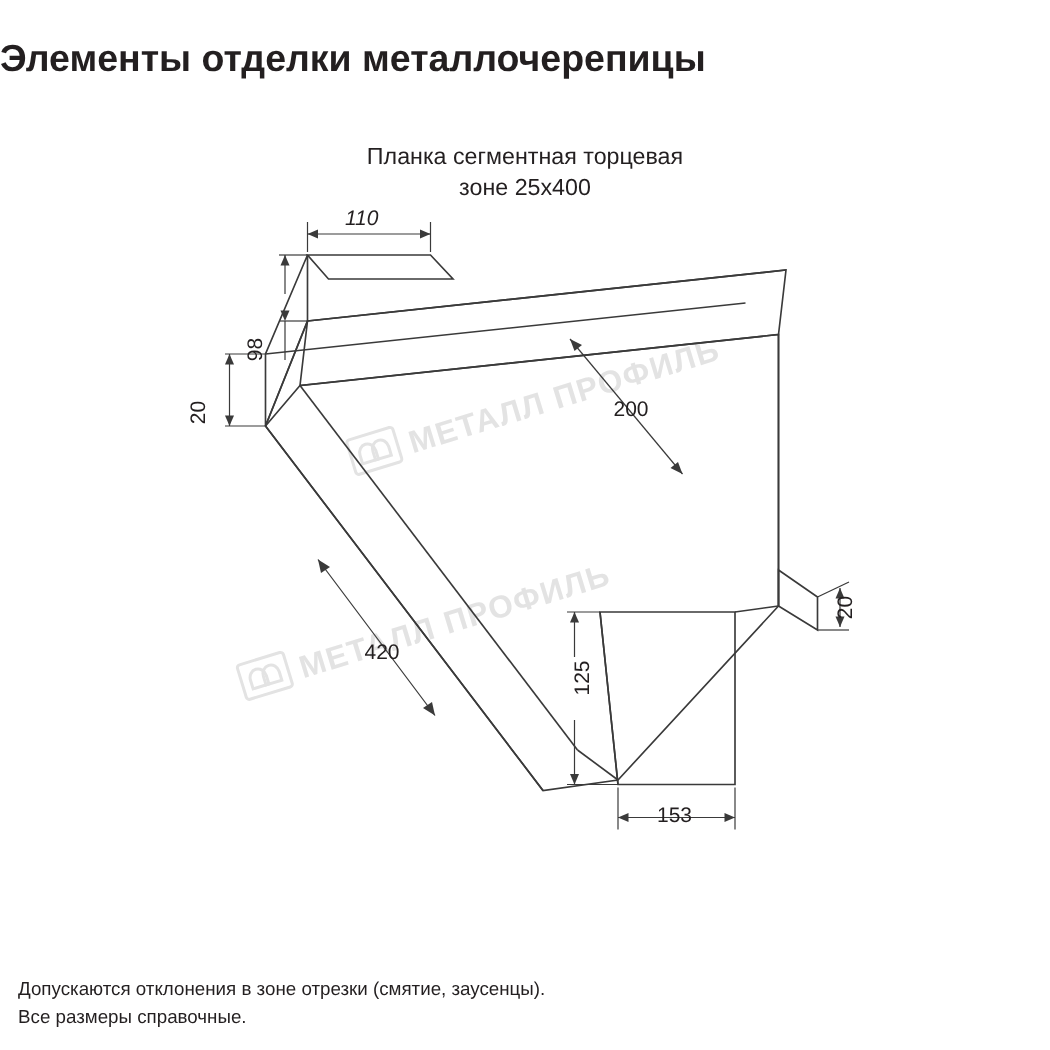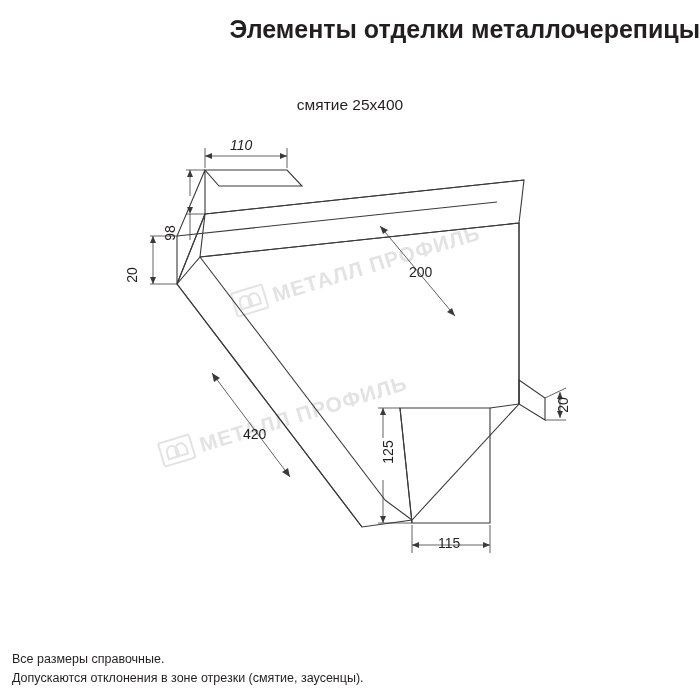--- a/index.html
+++ b/index.html
@@ -17,23 +17,23 @@
   }
   #page {
     position: absolute;
     left: 0; top: 0;
     width: 700px;
     height: 700px;
   }
   .title {
     position: absolute;
     left: 0;
-    top: 15px;
-    width: 700px;
-    text-align: right;
+    top: 25px;
+    width: 700px;
+    text-align: left;
     font-size: 25px;
     font-weight: bold;
     letter-spacing: 0px;
     color: #231f20;
   }
   .subtitle {
     position: absolute;
     left: 0;
     top: 94px;
     width: 700px;
@@ -105,21 +105,22 @@
   }
 </style>
 </head>
 <body>
 
 <div id="page">
 
   <div class="title">Элементы отделки металлочерепицы</div>
 
   <div class="subtitle">
-    <div>смятие 25х400</div>
+    <div>Планка сегментная торцевая</div>
+    <div>зоне 25х400</div>
   </div>
 
   <div class="wm" style="left:228px; top:255px; transform: rotate(-17deg);">
     <span class="mark"></span><span>МЕТАЛЛ ПРОФИЛЬ</span>
   </div>
   <div class="wm" style="left:155px; top:405px; transform: rotate(-17deg);">
     <span class="mark"></span><span>МЕТАЛЛ ПРОФИЛЬ</span>
   </div>
 
   <svg class="drawing" viewBox="0 0 700 700">
@@ -199,20 +200,20 @@
     </g>
   </svg>
 
   <div class="dimlabel" style="left:230px; top:137px;font-style:italic;">110</div>
   <div class="dimlabel rot90" style="left:162px; top:225px;">98</div>
   <div class="dimlabel rot90" style="left:124px; top:267px;">20</div>
   <div class="dimlabel" style="left:409px; top:264px;">200</div>
   <div class="dimlabel rot90" style="left:555px; top:397px;">20</div>
   <div class="dimlabel rot90" style="left:376px; top:444px;">125</div>
   <div class="dimlabel" style="left:243px; top:426px;">420</div>
-  <div class="dimlabel" style="left:438px; top:535px;">115</div>
+  <div class="dimlabel" style="left:438px; top:535px;">153</div>
 
   <div class="footnotes">
+    <div>Допускаются отклонения в зоне отрезки (смятие, заусенцы).</div>
     <div>Все размеры справочные.</div>
-    <div>Допускаются отклонения в зоне отрезки (смятие, заусенцы).</div>
   </div>
 
 </div>
 
 </body></html>

